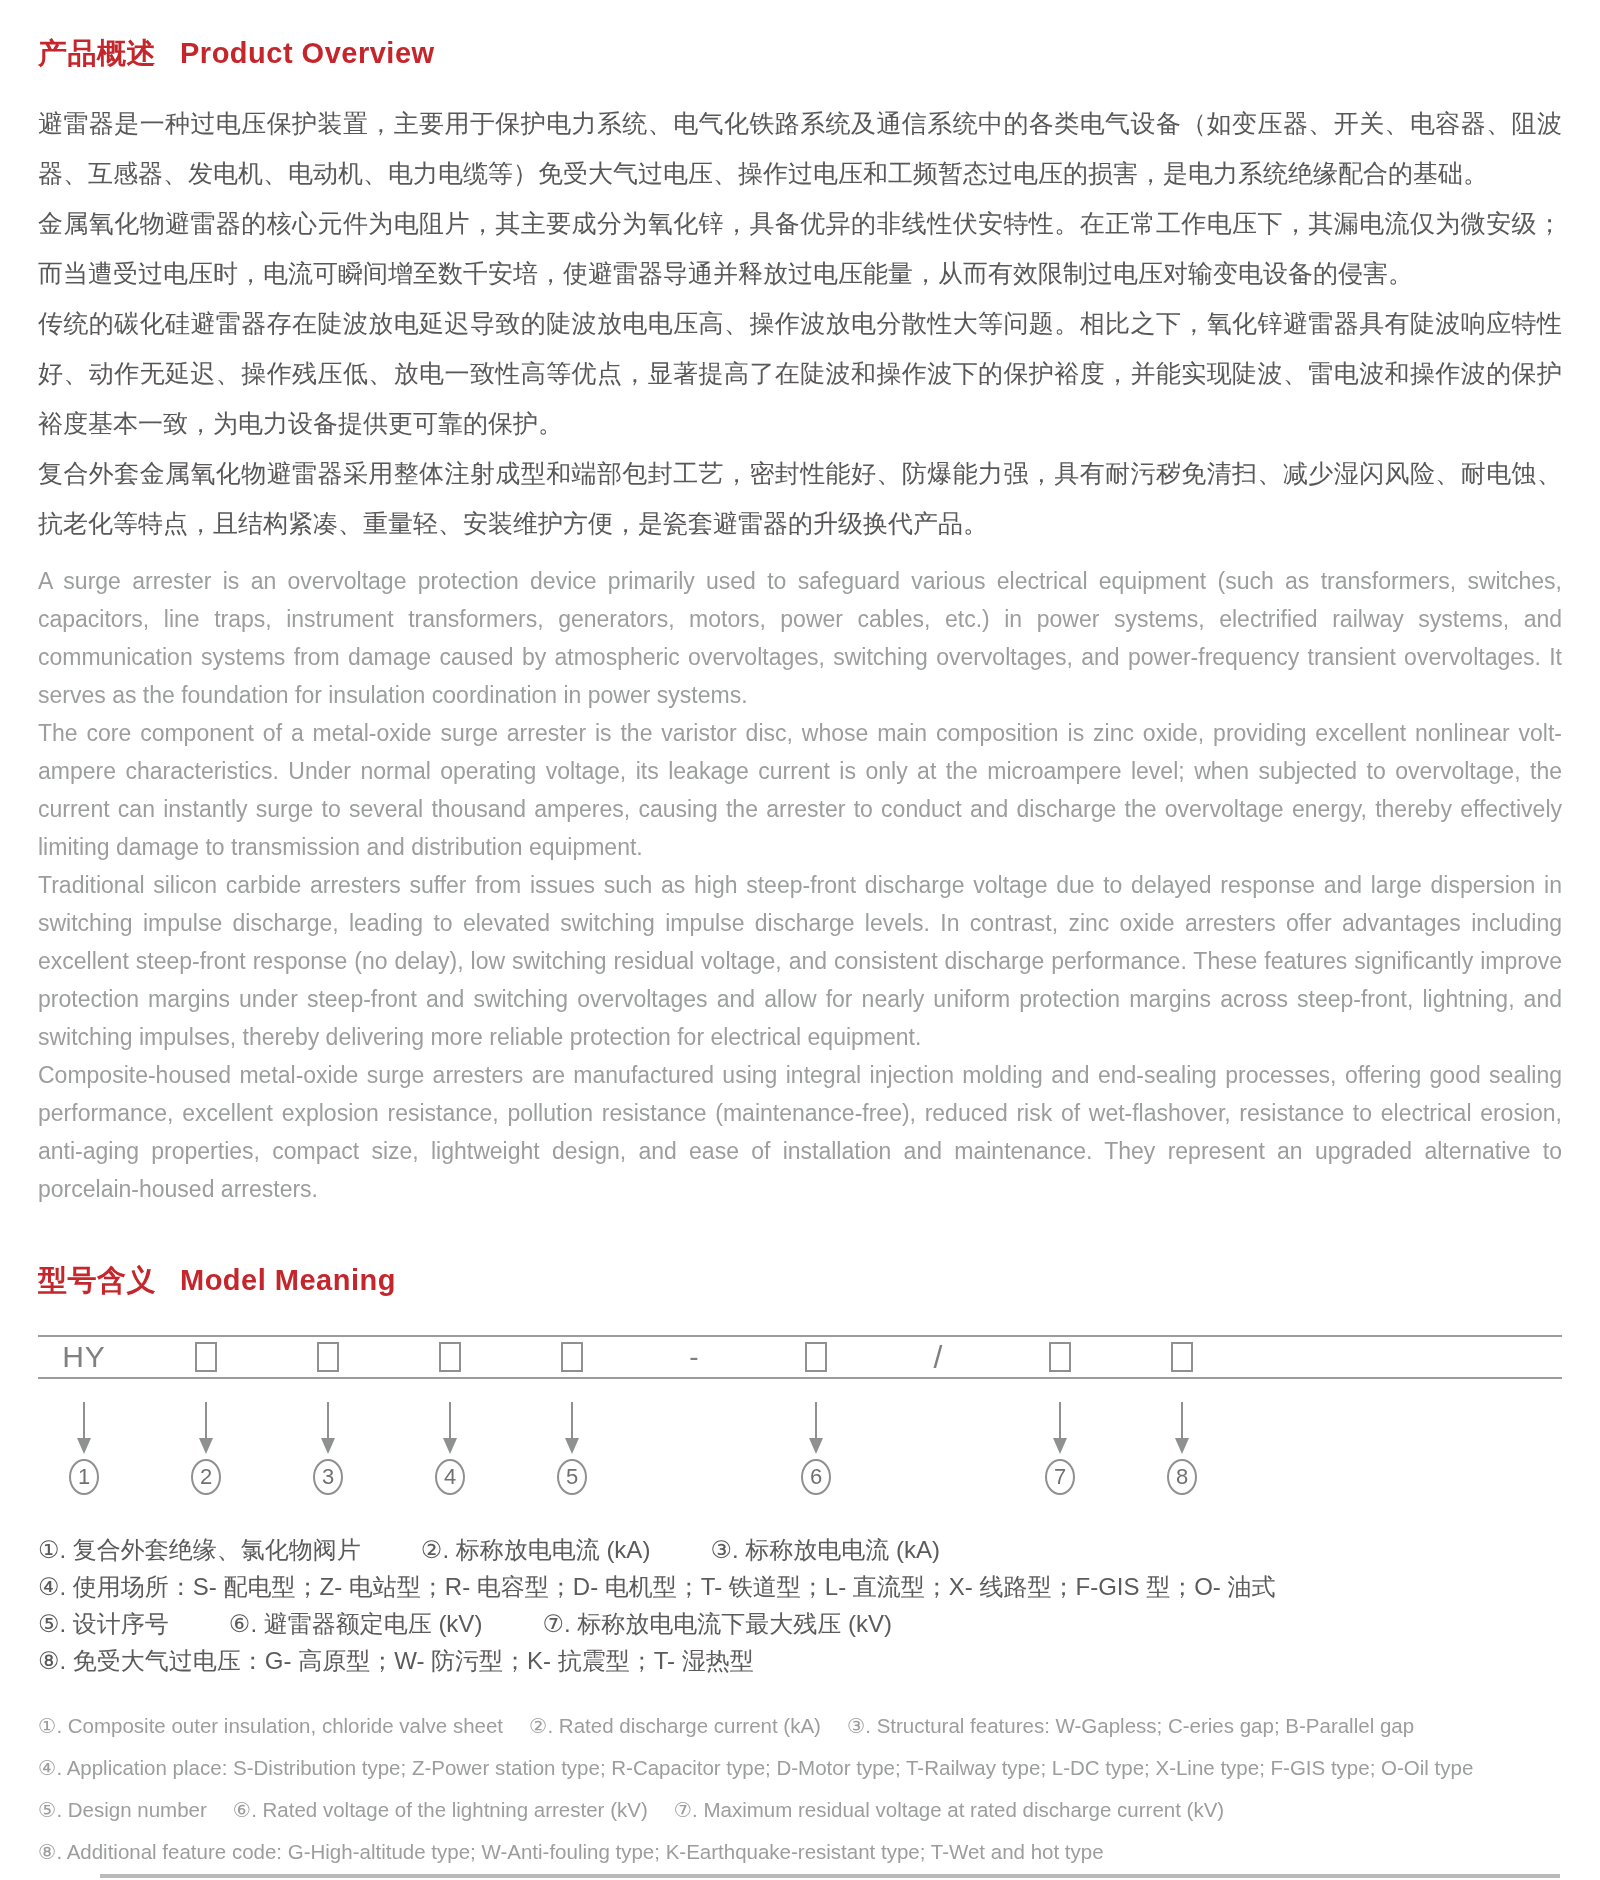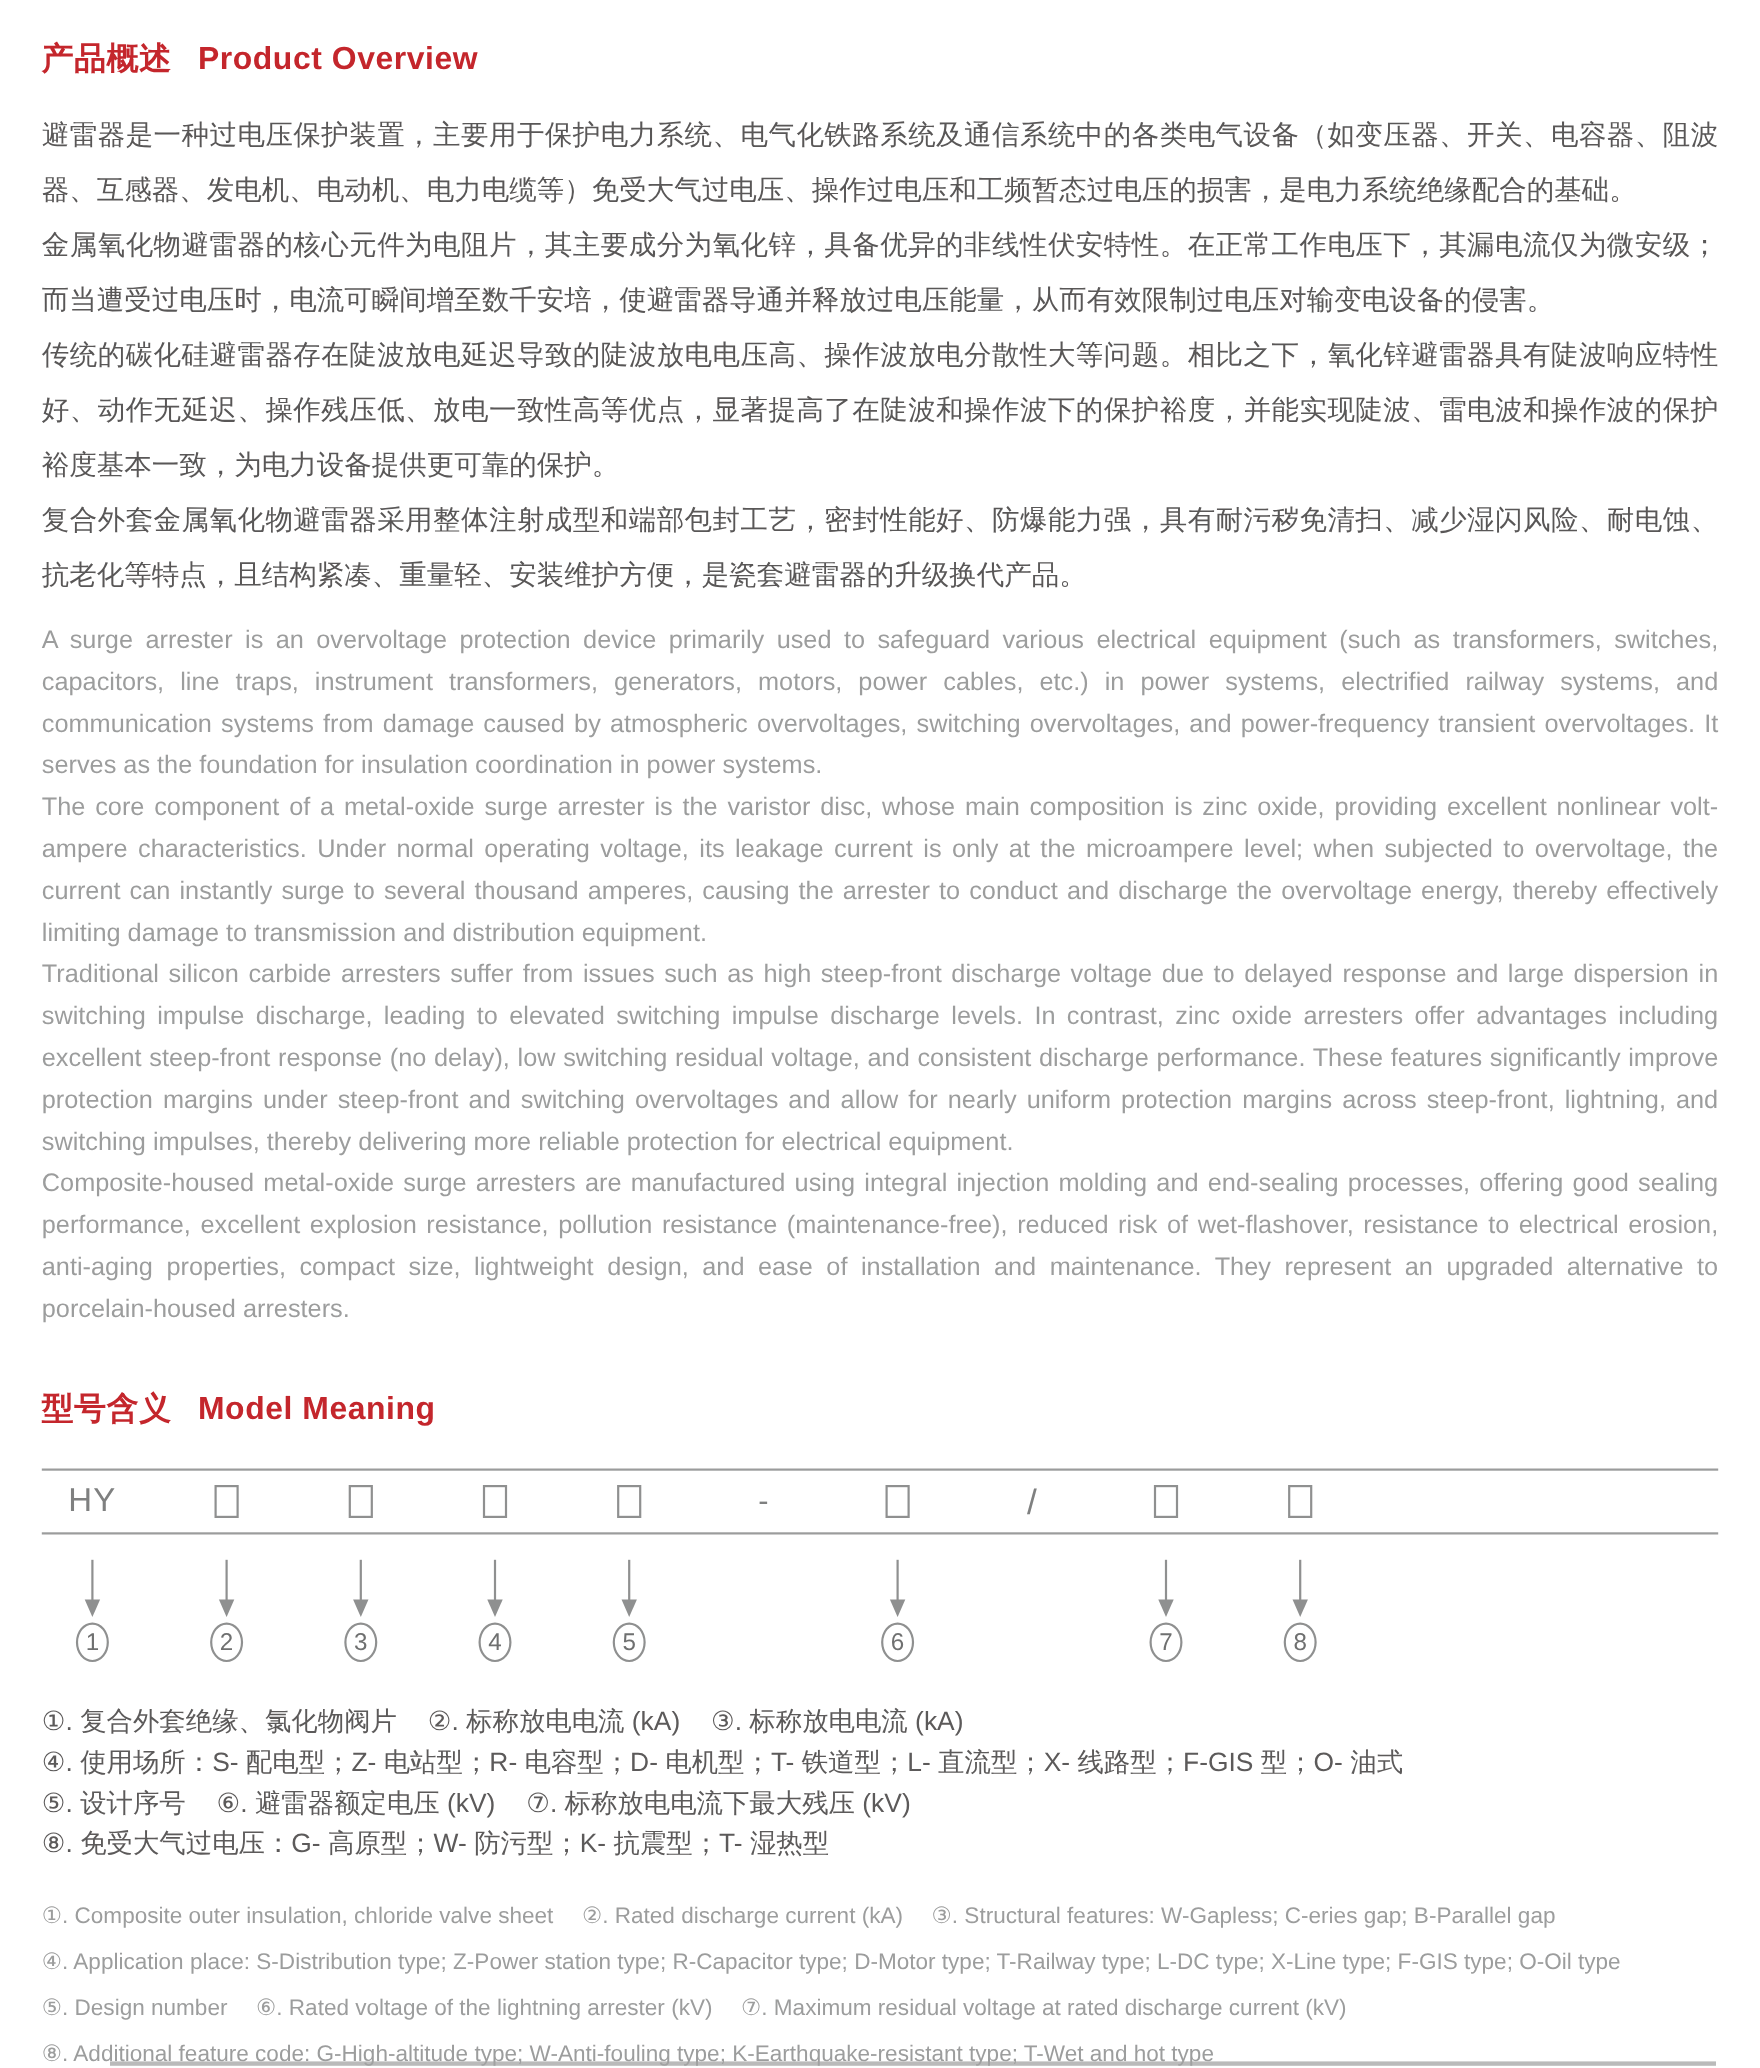--- a/index.html
+++ b/index.html
@@ -38,21 +38,21 @@
     line-height: 38px;
     text-align: justify;
   }
   .en-body p { margin: 0; }
 
   .model-title { margin-top: 53px; }
 
   .diagram { margin-top: 34px; }
   .rule { height: 2px; background: #9b9c9c; }
   .drow { display: flex; margin-left: -15px; }
-  .token-row { height: 56px; align-items: center; }
+  .token-row { height: 40px; align-items: center; }
   .dcell {
     width: 122px; flex: 0 0 122px;
     display: flex; justify-content: center; align-items: center;
   }
   .prefix-text { font-size: 30px; color: #7f8080; letter-spacing: 1px; }
   .pbox { width: 22px; height: 30px; border: 2px solid #8f9090; }
   .sep { font-size: 28px; color: #7f8080; }
   .sep-slash { font-size: 32px; }
 
   .arrow-row { margin-top: 14px; height: 54px; }
@@ -75,21 +75,21 @@
     font-size: 22px;
     display: flex; align-items: center; justify-content: center;
   }
 
   .legend { white-space: nowrap; }
   .legend-cn {
     margin-top: 36px;
     color: #5c5a5a;
     font-size: 24px;
   }
-  .legend-cn .legend-row { line-height: 37px; display: flex; gap: 28px; overflow: hidden; }
+  .legend-cn .legend-row { line-height: 37px; display: flex; gap: 60px; overflow: hidden; }
   .legend-en {
     margin-top: 26px;
     color: #9c9d9d;
     font-size: 20.5px;
   }
   .legend-en .legend-row { line-height: 42px; display: flex; gap: 26px; overflow: hidden; }
 
   .bottom-cut {
     position: absolute;
     left: 100px; right: 40px; bottom: 2px;

